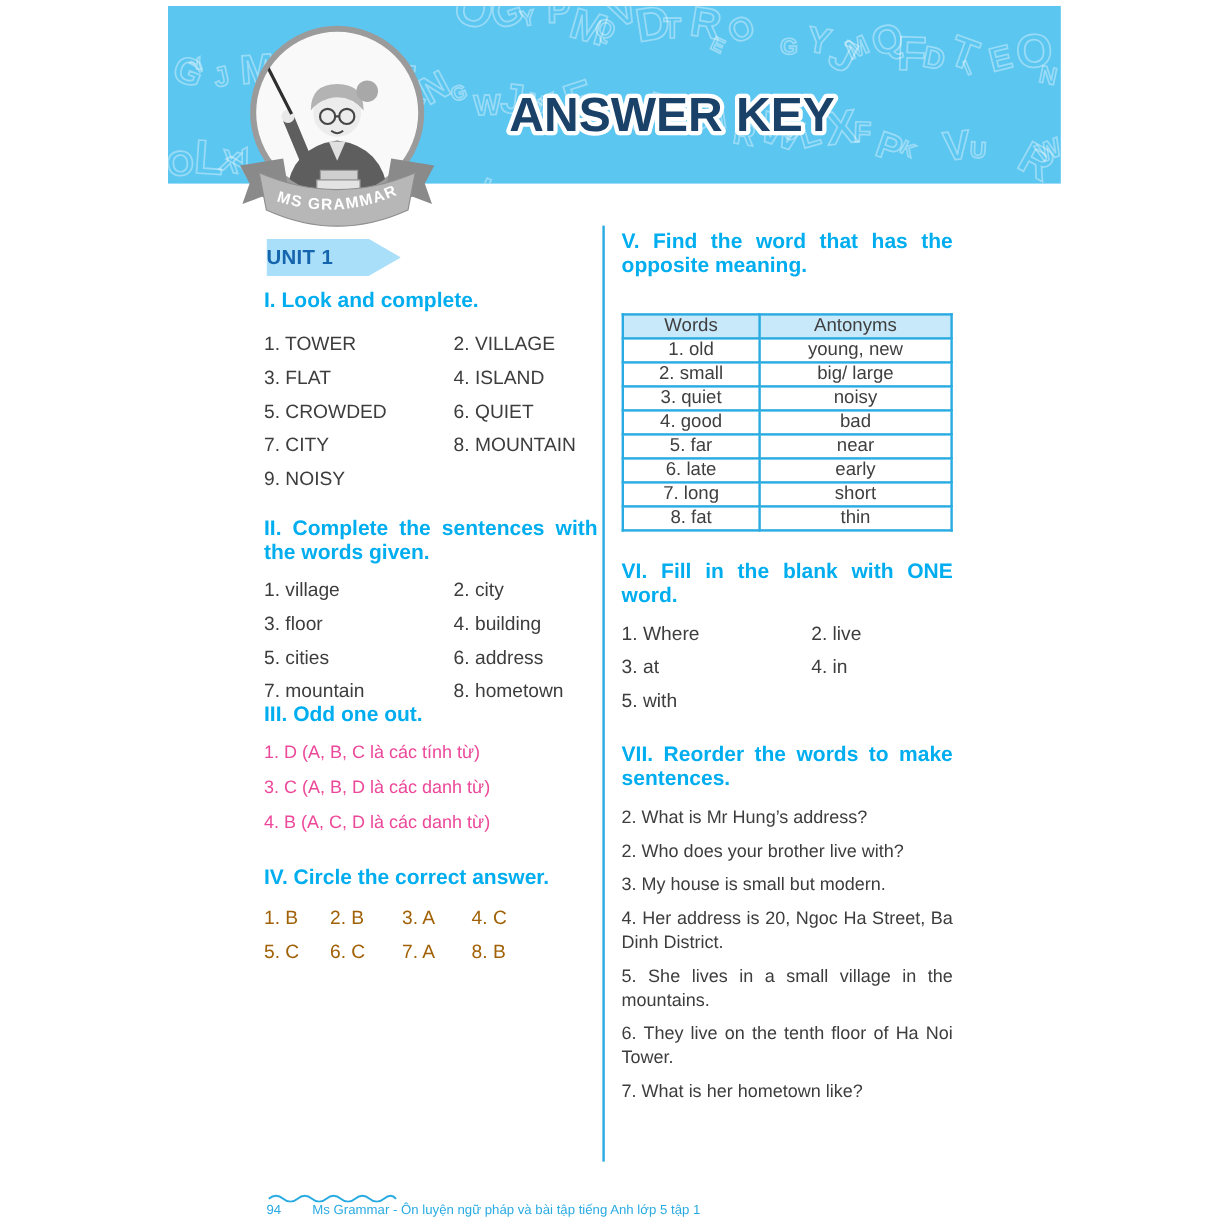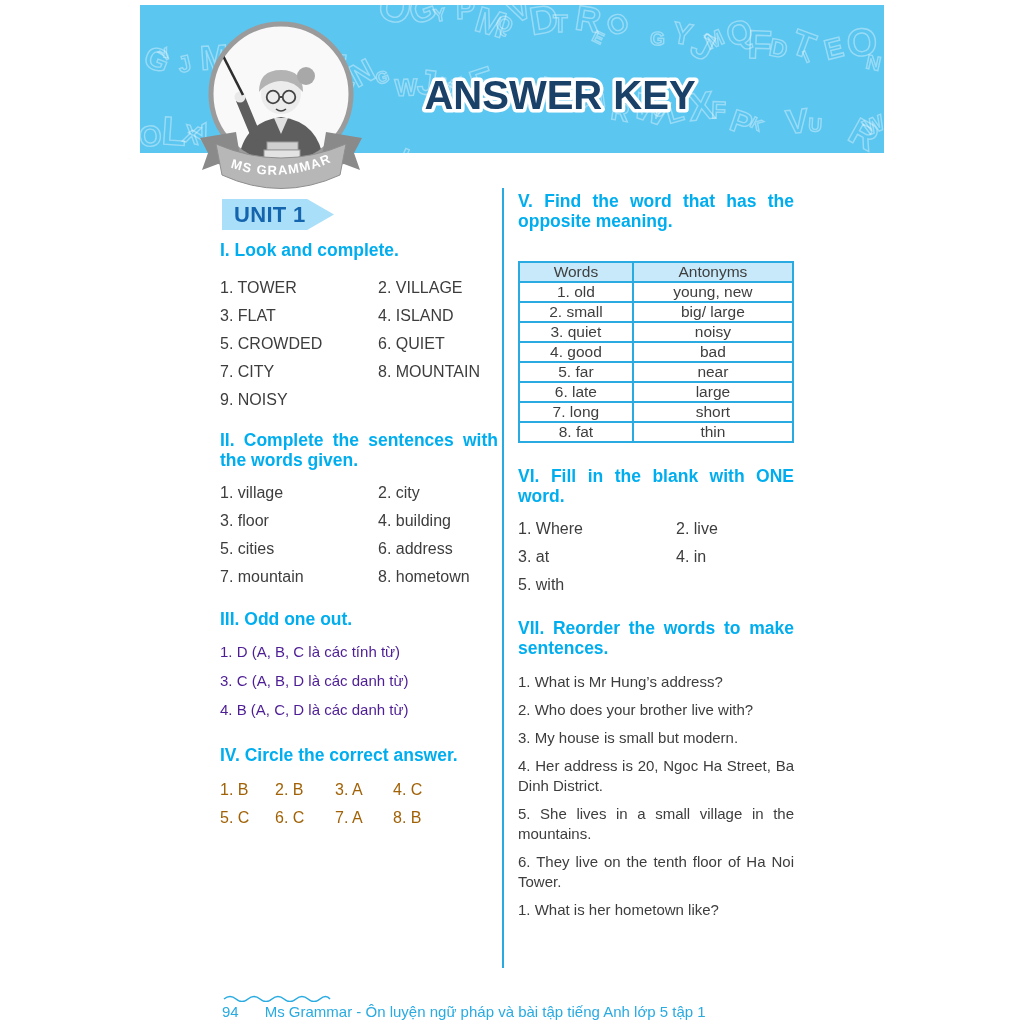--- a/index.html
+++ b/index.html
@@ -15,55 +15,55 @@
   .title-svg text { font-family:"Liberation Sans", sans-serif; font-weight:bold;
     font-size:40px; letter-spacing:0px; }
 
   
   .mascot { position:absolute; left:196px; top:18px; width:170px; height:172px; z-index:3; }
   .mascot textPath, .mascot text { font-family:"Liberation Sans", sans-serif; }
 
   
   .unit-badge { position:absolute; left:222px; top:199px; width:112px; height:31px;
     background:#A9DFF8; clip-path:polygon(0 0, 76% 0, 100% 50%, 76% 100%, 0 100%); }
-  .unit-badge span { display:block; padding-left:12px; line-height:31px;
-    color:#1565AE; font-weight:bold; font-size:22px; letter-spacing:0.3px; }
+  .unit-badge span { display:block; padding-left:0; line-height:31px;
+    color:#1565AE; font-weight:bold; font-size:17px; letter-spacing:0.3px; }
 
   
   .col-left  { position:absolute; left:220px; top:240px; width:278px; }
   .col-right { position:absolute; left:518px; top:191px; width:276px; }
   .divider { position:absolute; left:502px; top:188px; width:2px; height:780px; background:#29ABE2; }
 
   .sec-h { color:#00AEEF; font-weight:bold; font-size:17.5px; line-height:20px;
     text-align:justify; text-align-last:left; margin-bottom:14px; }
 
   .grid2 { display:grid; grid-template-columns:158px auto; row-gap:11px;
     font-size:16px; color:#3d3d3d; line-height:17px; }
   .grid4 { display:grid; grid-template-columns:55px 60px 58px auto; row-gap:11px;
     font-size:16px; color:#a16207; line-height:17px; }
   .list1 { display:grid; grid-template-columns:auto; row-gap:12px;
-    font-size:15px; color:#4c1d95; line-height:17px; }
+    font-size:15px; color:#ec4899; line-height:17px; }
 
   .mb-sec { margin-bottom:22px;margin-top:19px; }
 
   
   table.vtable { border-collapse:collapse; width:276px; margin-top:30px; margin-bottom:23px; }
   .vtable th, .vtable td { border:2px solid #29ABE2; text-align:center;
     font-size:15.5px; color:#3f3f3f; height:17px; font-weight:normal; padding:0 4px; }
   .vtable th { background:#C7E9FA; }
 
   
   .paras { margin-top:14px; }
   .paras .para { font-size:15px; line-height:20px; color:#3d3d3d;
     margin-bottom:8px; text-align:justify; text-align-last:left; }
 
   
   .footer-wave { position:absolute; left:222px; top:993px; width:110px; height:9px; }
   .footer { position:absolute; left:222px; top:1003px; display:flex; gap:26px;
-    color:#29ABE2; font-size:15px; }
+    color:#29ABE2; font-size:11px; }
 </style>
 </head>
 <body>
 
 <div id="page">
 
   <div class="banner">
     <svg class="pattern" width="744" height="148" id="letters-pattern">
         <text x="23" y="57" font-size="16" font-weight="bold" fill="none" stroke="#ffffff" stroke-opacity="0.38" stroke-width="1.4" transform="rotate(-30 23 57)">Y</text>
         <text x="160" y="146" font-size="31" font-weight="bold" fill="none" stroke="#ffffff" stroke-opacity="0.38" stroke-width="1.4" transform="rotate(23 160 146)">U</text>
@@ -198,21 +198,21 @@
         <span>3. FLAT</span>
         <span>4. ISLAND</span>
         <span>5. CROWDED</span>
         <span>6. QUIET</span>
         <span>7. CITY</span>
         <span>8. MOUNTAIN</span>
         <span>9. NOISY</span>
       </div>
 
     <div class="sec-h">II. Complete the sentences with the words given.</div>
-    <div class="grid2" style="margin-bottom:24px">
+    <div class="grid2" style="">
         <span>1. village</span>
         <span>2. city</span>
         <span>3. floor</span>
         <span>4. building</span>
         <span>5. cities</span>
         <span>6. address</span>
         <span>7. mountain</span>
         <span>8. hometown</span>
       </div>
 
@@ -262,21 +262,21 @@
           <tr>
             <td>4. good</td>
             <td>bad</td>
           </tr>
           <tr>
             <td>5. far</td>
             <td>near</td>
           </tr>
           <tr>
             <td>6. late</td>
-            <td>large</td>
+            <td>early</td>
           </tr>
           <tr>
             <td>7. long</td>
             <td>short</td>
           </tr>
           <tr>
             <td>8. fat</td>
             <td>thin</td>
           </tr>
         </tbody>
@@ -286,27 +286,27 @@
     <div class="grid2" style="margin-bottom:25px">
         <span>1. Where</span>
         <span>2. live</span>
         <span>3. at</span>
         <span>4. in</span>
         <span>5. with</span>
       </div>
 
     <div class="sec-h">VII. Reorder the words to make sentences.</div>
     <div class="paras">
-        <div class="para">1. What is Mr Hung’s address?</div>
+        <div class="para">2. What is Mr Hung’s address?</div>
         <div class="para">2. Who does your brother live with?</div>
         <div class="para">3. My house is small but modern.</div>
         <div class="para">4. Her address is 20, Ngoc Ha Street, Ba Dinh District.</div>
         <div class="para">5. She lives in a small village in the mountains.</div>
         <div class="para">6. They live on the tenth floor of Ha Noi Tower.</div>
-        <div class="para">1. What is her hometown like?</div>
+        <div class="para">7. What is her hometown like?</div>
       </div>
   </div>
 
   <svg class="footer-wave" viewBox="0 0 110 9">
     <path d="M2,6 Q8,1 14,6 T26,6 T38,6 T50,6 T62,6 T74,6 T86,6 T98,6 T108,6" fill="none" stroke="#29ABE2" stroke-width="1.6"></path>
   </svg>
   <div class="footer">
     <span>94</span>
     <span>Ms Grammar - Ôn luyện ngữ pháp và bài tập tiếng Anh lớp 5 tập 1</span>
   </div>

